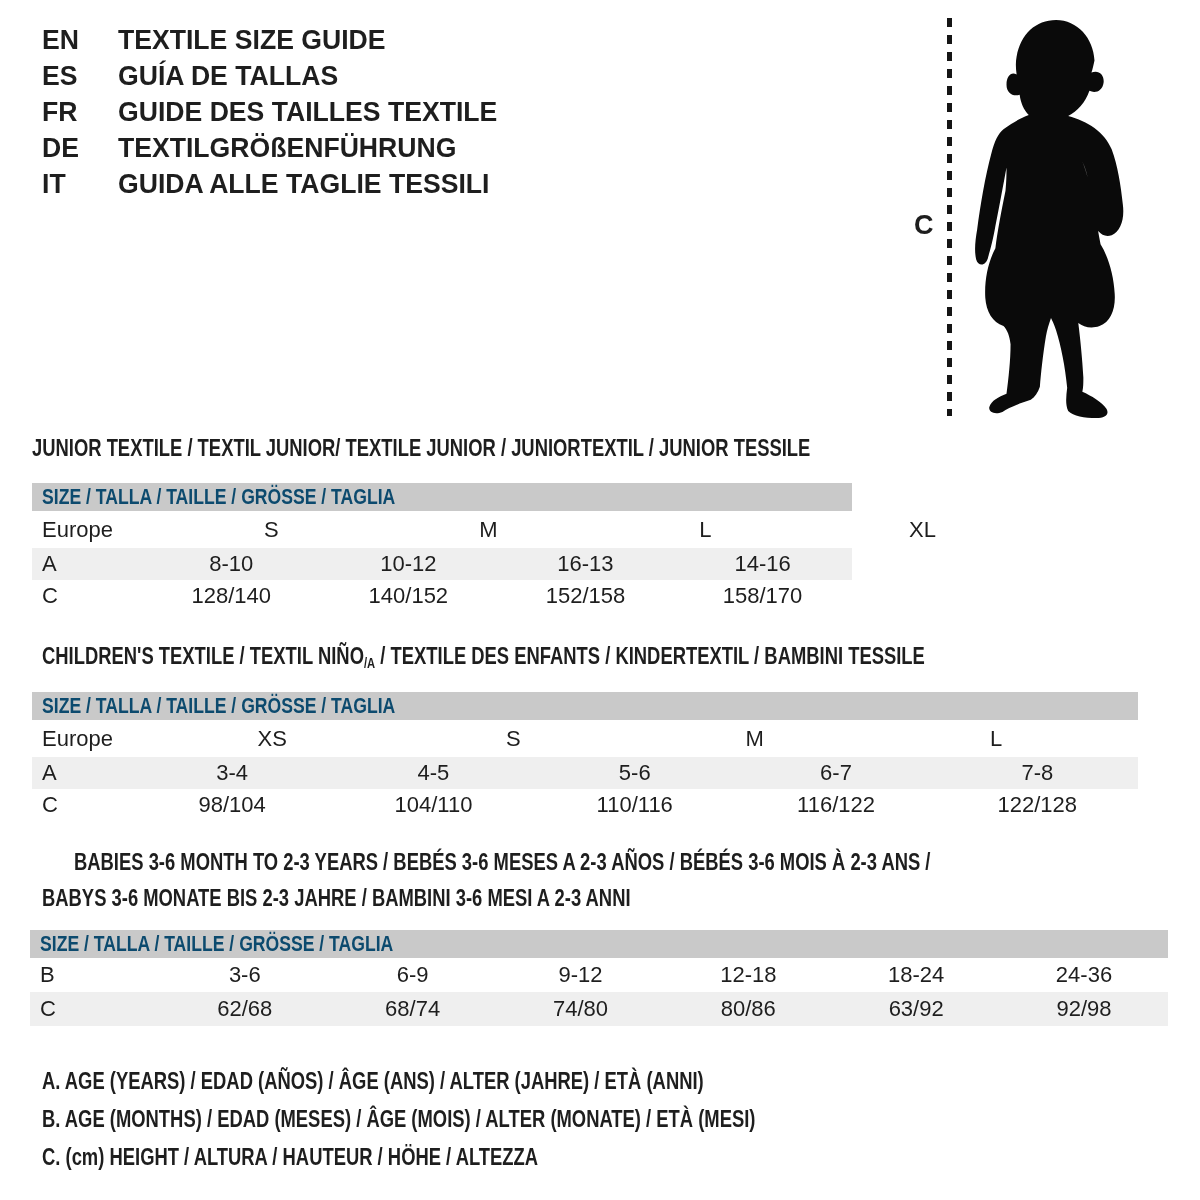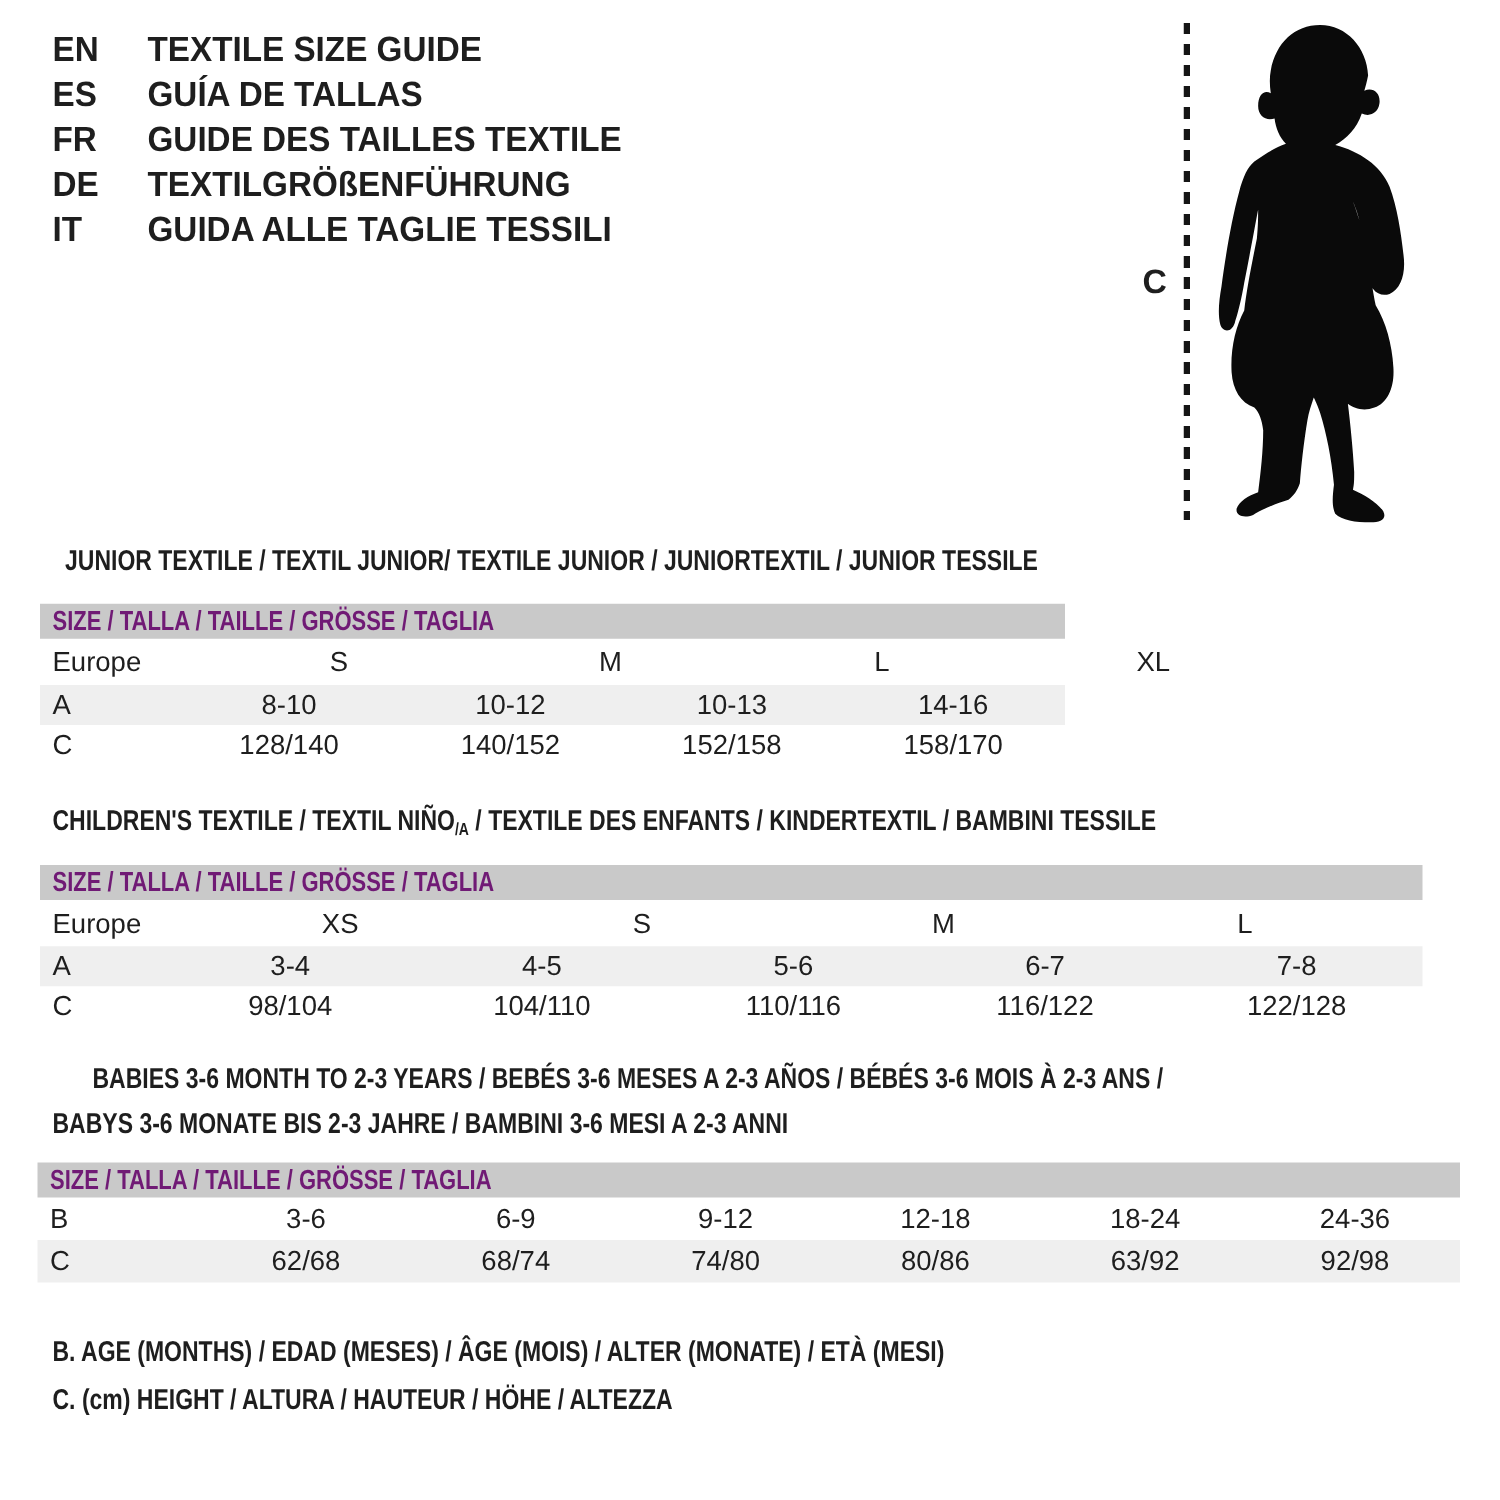--- a/index.html
+++ b/index.html
@@ -20,21 +20,21 @@
     background:repeating-linear-gradient(to bottom,#151515 0 9px,transparent 9px 17px);}
   #height-label{position:absolute;left:914px;top:210px;font-weight:700;font-size:27px;}
   #toddler{position:absolute;left:960px;top:14px;width:182px;height:404px;}
 
   
   .sec-title{position:absolute;font-weight:700;font-size:23px;line-height:36px;white-space:nowrap;}
   .tsub{font-size:14px;position:relative;top:4px;font-weight:700;}
 
   
   .stable{position:absolute;}
-  .size-bar{height:28px;line-height:28px;background:#c9c9c9;color:#701a75;
+  .size-bar{height:28px;line-height:28px;background:#c9c9c9;color:#0c4a6e;
     font-weight:700;font-size:22px;padding-left:10px;box-sizing:border-box;}
   .trow{display:grid;align-items:center;font-size:22px;}
   .header-row{height:37px;font-weight:400;gap:40px;}
   .data-row{height:32px;font-weight:400;}
   .shade{background:#efefef;}
   .rlabel{padding-left:10px;text-align:left;}
   .cell{text-align:center;}
 
   
   #notes{position:absolute;left:42px;top:1062px;}
@@ -79,37 +79,37 @@
       C37,215 41,195 45,175 C46,165 46,158 46,152
       C43,168 39,190 35,210 C33,222 30,234 28,240
       C26,250 18,250 16,243 C14,235 15,224 17,213
       C20,190 25,160 31,138 C34,126 38,118 43,114
       C53,107 60,103 68,100
       C63,95 60,88 59,80 C52,82 46,78 46,70
       C46,61 51,57 56,60 C55,53 55,47 56,42
       C60,20 75,6 95,6 Z"></path>
   </svg>
 
-  <div class="sec-title" style="left:52px;top:430px;text-decoration:underline;">
+  <div class="sec-title" style="left:32px;top:430px;text-decoration:underline;">
     <span class="cond">JUNIOR TEXTILE / TEXTIL JUNIOR/ TEXTILE JUNIOR / JUNIORTEXTIL / JUNIOR TESSILE</span>
   </div>
   <div class="stable" style="left:32px;top:483px;width:820px;">
     <div class="size-bar"><span class="cond">SIZE / TALLA / TAILLE / GRÖSSE / TAGLIA</span></div>
     <div class="trow header-row" style="grid-template-columns:13.5% 21.6% 21.6% 21.6% 21.6%;">
       <span class="rlabel">Europe</span>
       <span class="cell">S</span>
       <span class="cell">M</span>
       <span class="cell">L</span>
       <span class="cell">XL</span>
     </div>
     <div class="trow data-row shade" style="grid-template-columns:13.5% 21.6% 21.6% 21.6% 21.6%;">
       <span class="rlabel">A</span>
       <span class="cell">8-10</span>
       <span class="cell">10-12</span>
-      <span class="cell">10-13</span>
+      <span class="cell">16-13</span>
       <span class="cell">14-16</span>
     </div>
     <div class="trow data-row" style="grid-template-columns:13.5% 21.6% 21.6% 21.6% 21.6%;">
       <span class="rlabel">C</span>
       <span class="cell">128/140</span>
       <span class="cell">140/152</span>
       <span class="cell">152/158</span>
       <span class="cell">158/170</span>
     </div>
   </div>
@@ -165,17 +165,18 @@
       <span class="cell">62/68</span>
       <span class="cell">68/74</span>
       <span class="cell">74/80</span>
       <span class="cell">80/86</span>
       <span class="cell">63/92</span>
       <span class="cell">92/98</span>
     </div>
   </div>
 
   <div id="notes">
+    <div class="note-line"><span class="cond">A. AGE (YEARS) / EDAD (AÑOS) / ÂGE (ANS) / ALTER (JAHRE) / ETÀ (ANNI)</span></div>
     <div class="note-line"><span class="cond">B. AGE (MONTHS) / EDAD (MESES) / ÂGE (MOIS) / ALTER (MONATE) / ETÀ (MESI)</span></div>
     <div class="note-line"><span class="cond">C. (cm) HEIGHT / ALTURA / HAUTEUR / HÖHE / ALTEZZA</span></div>
   </div>
 
 </div>
 
 </body></html>

